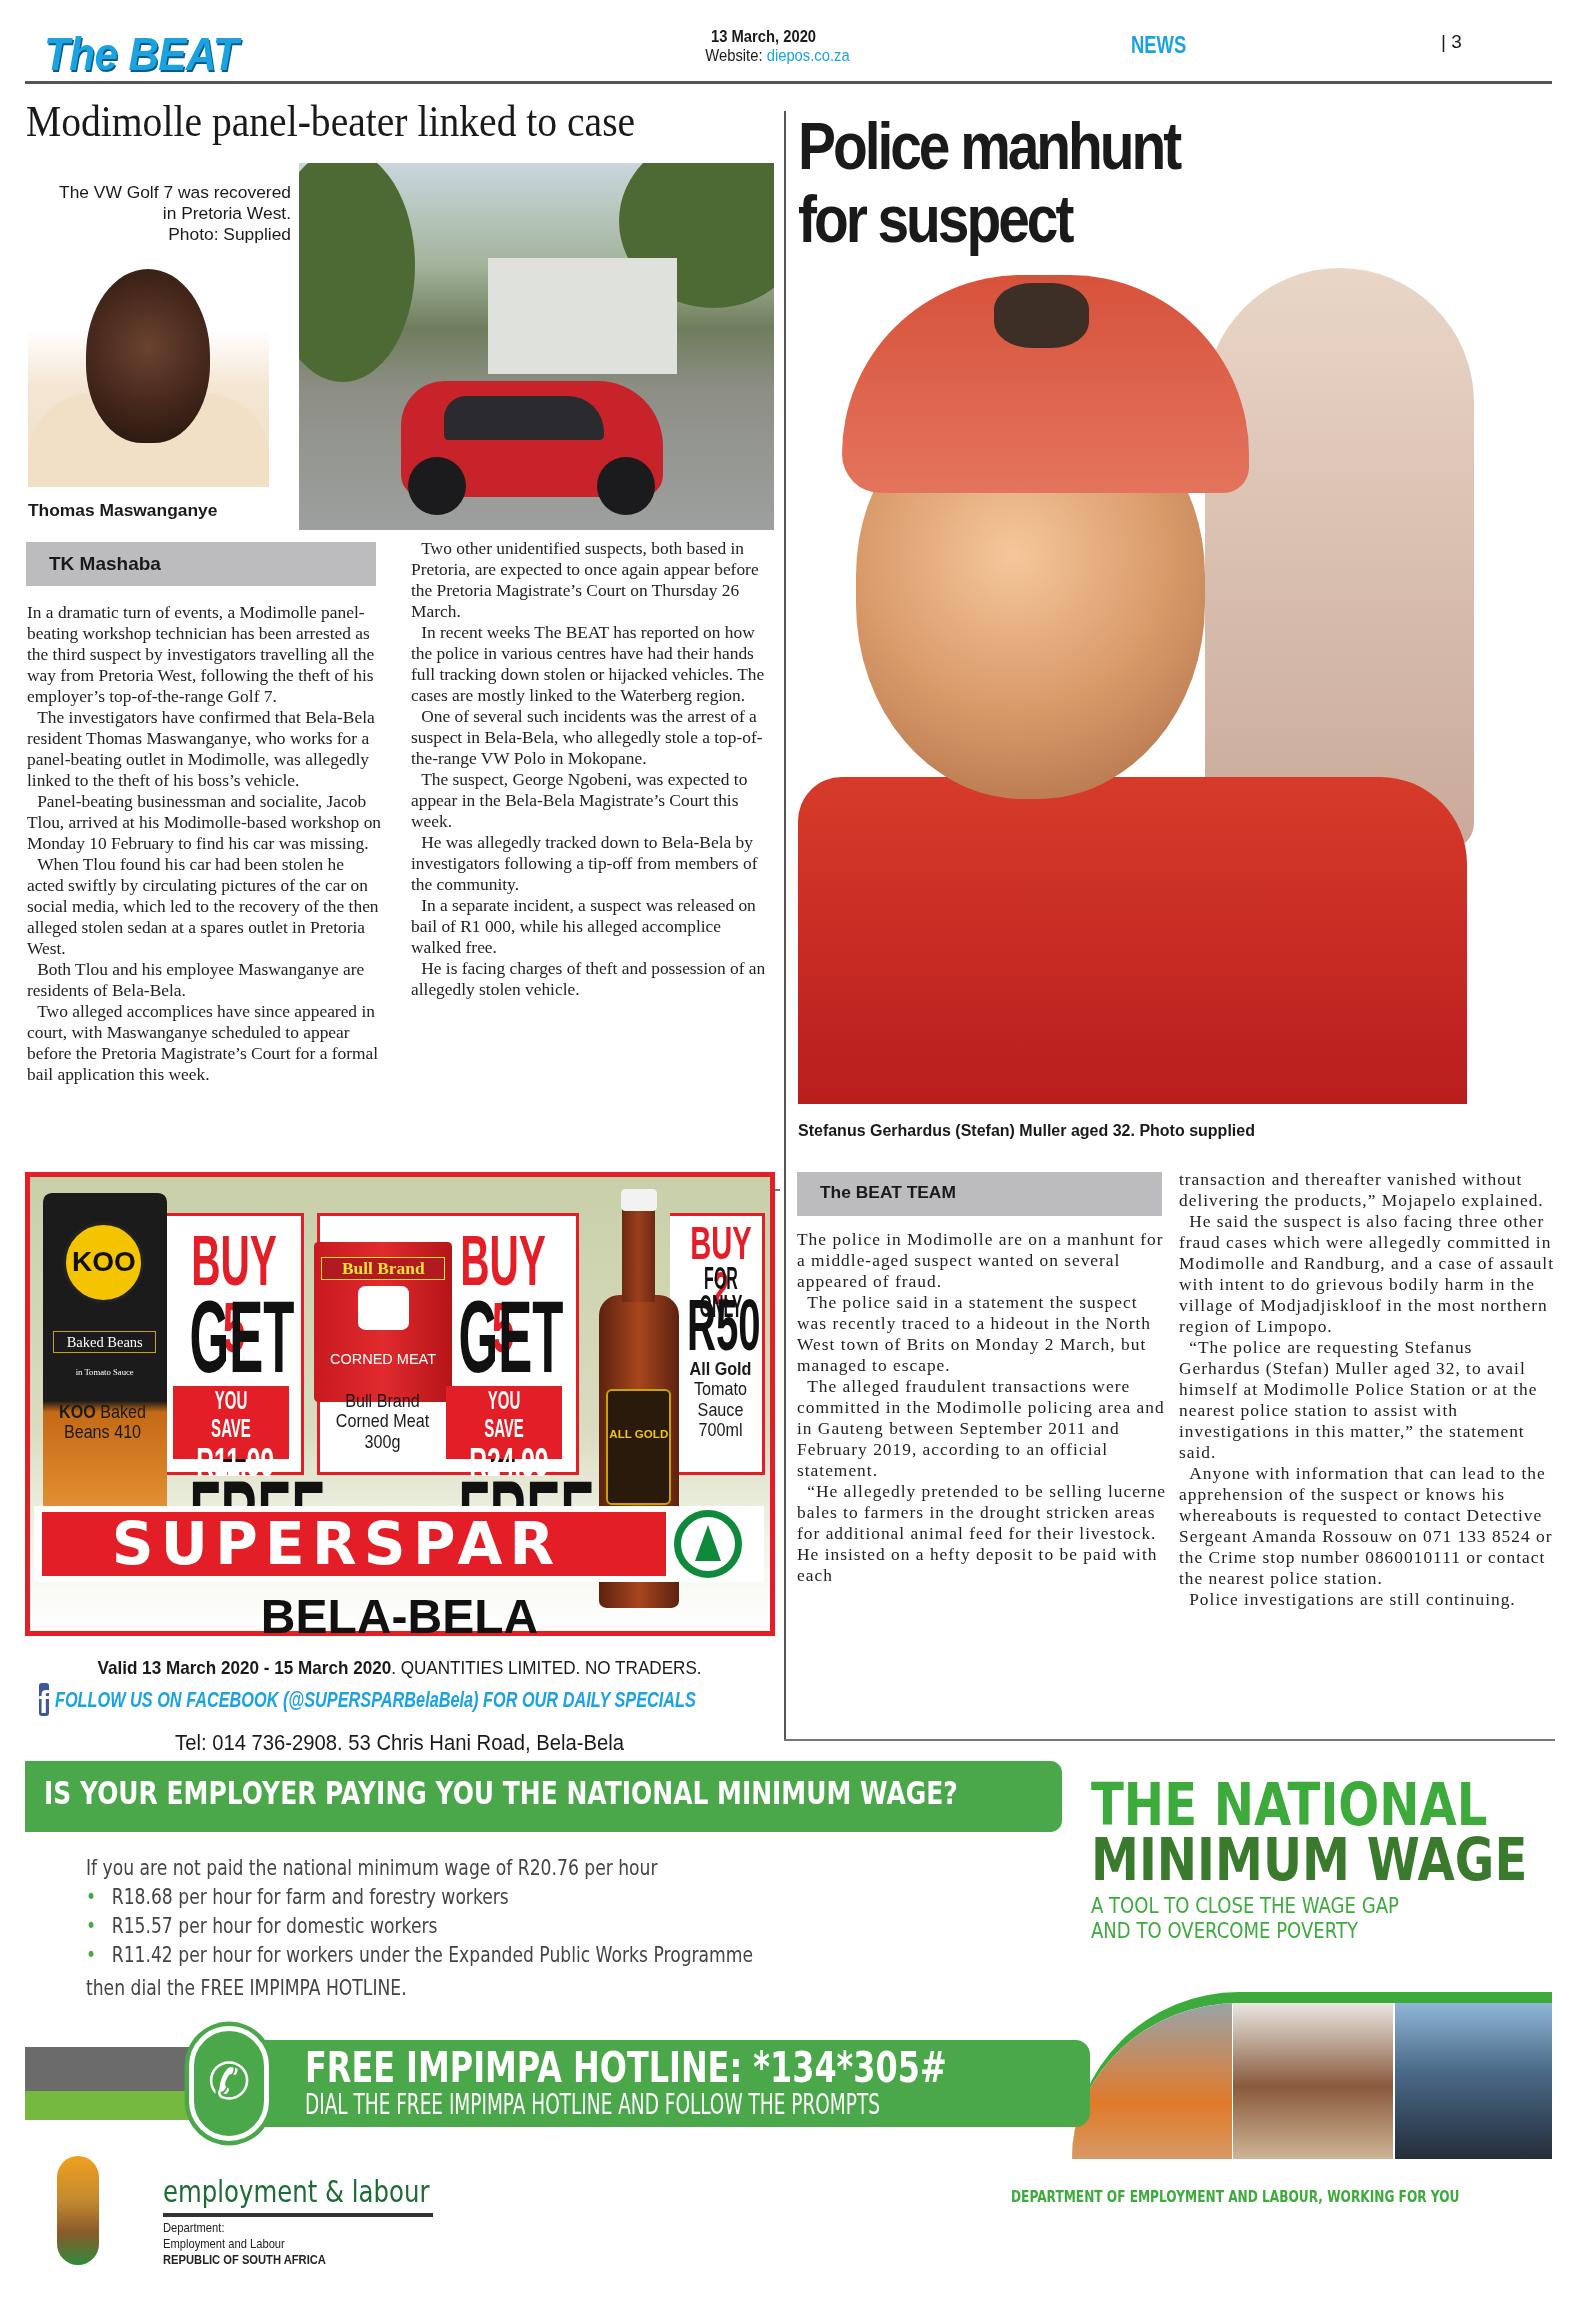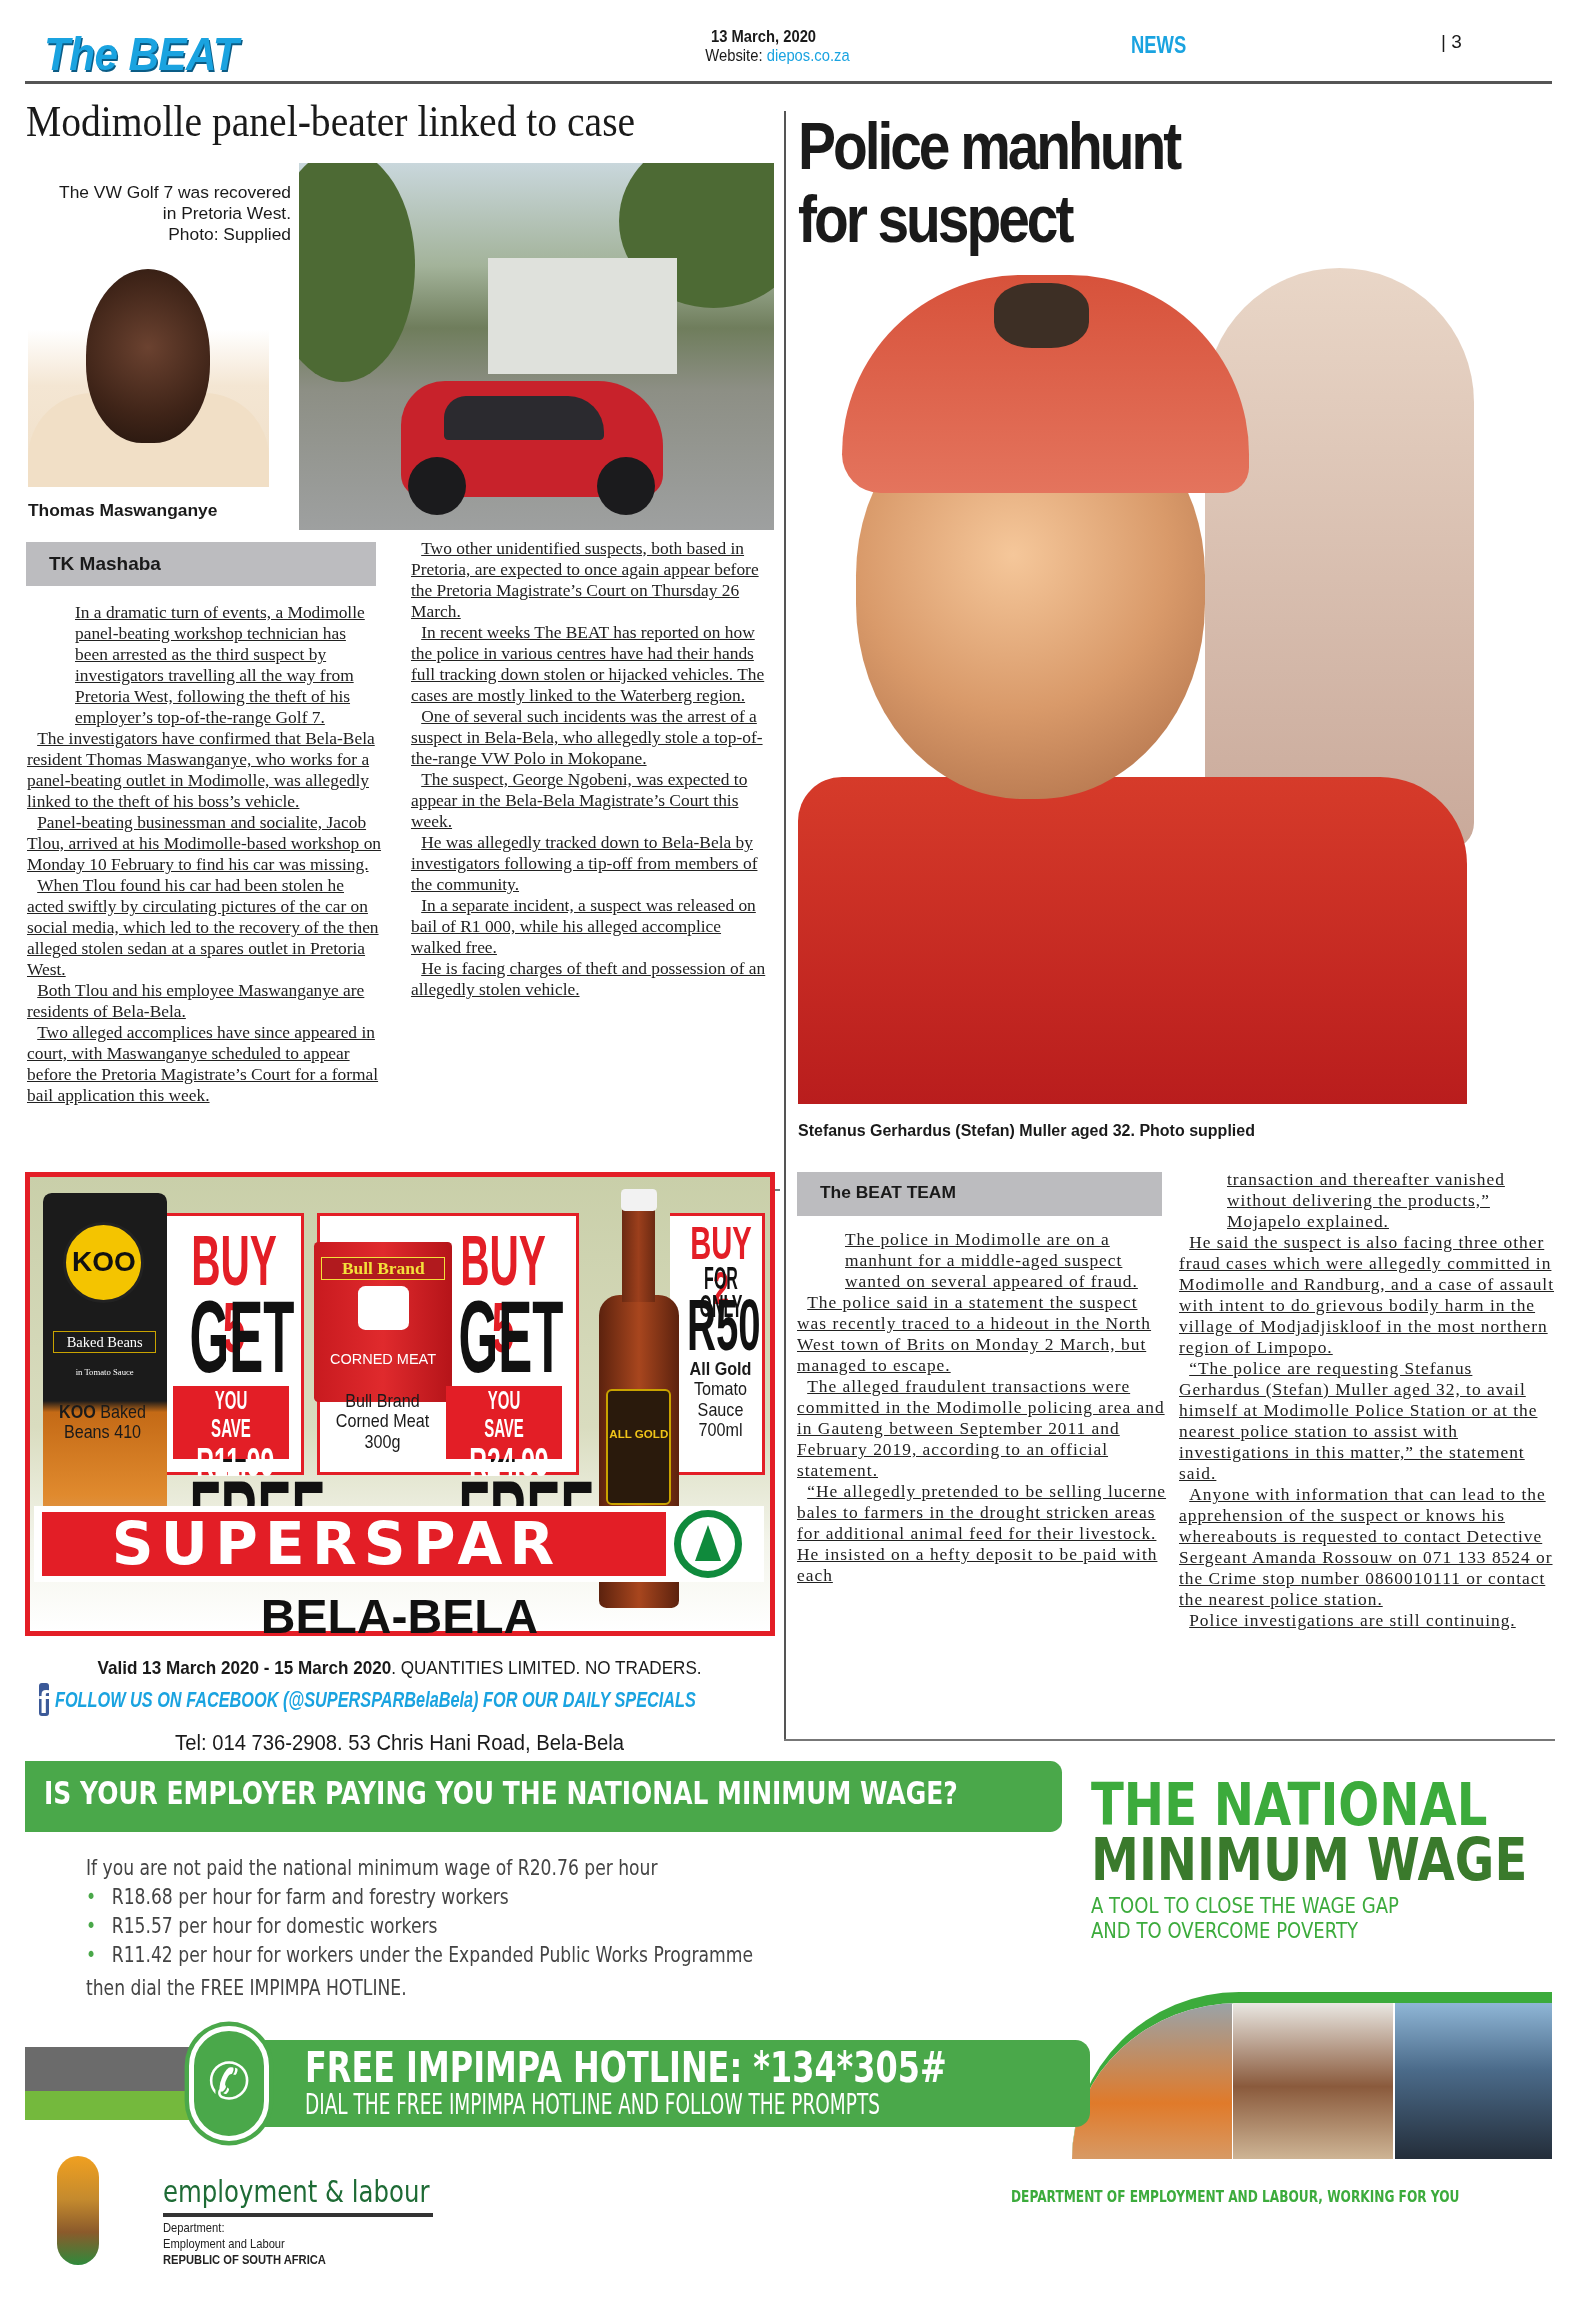--- a/index.html
+++ b/index.html
@@ -25,22 +25,22 @@
   .cap-thomas { left: 28px; top: 500px; font-family: "Liberation Sans", sans-serif; font-weight: 700; font-size: 17.4px; }
   .photo-car { left: 299px; top: 163px; width: 475px; height: 367px; overflow: hidden; background: linear-gradient(180deg, #c9d7dc 0%, #a3b39a 28%, #6f7d5c 45%, #8d8f85 62%, #9ea0a0 100%); }
   .photo-car .tree { position:absolute; border-radius: 50%; background: #4d6a34; }
   .photo-car .house { position:absolute; left: 189px; top: 95px; width: 189px; height: 116px; background: #dfe1dc; }
   .photo-car .car { position:absolute; left: 102px; top: 218px; width: 262px; height: 116px; background: #c8222b; border-radius: 44px 65px 22px 22px; }
   .photo-car .window { position:absolute; left: 145px; top: 233px; width: 160px; height: 44px; background: #2b2a2f; border-radius: 22px 36px 4.4px 4.4px; }
   .photo-car .wheel { position:absolute; width: 58px; height: 58px; border-radius: 50%; background: #1b1b1d; top: 294px; }
   .byline-bar { left: 26px; top: 542px; width: 350px; height: 44px; background: #bcbcbf; }
   .byline-text { left: 49px; top: 553px; font-family: "Liberation Sans", sans-serif; font-weight: 700; font-size: 19px; }
   .col { font-family: "Liberation Serif", serif; font-size: 17.4px; line-height: 21px; color: #222; }
-  .col p { text-indent: 10.2px; text-decoration: underline; }
-  .col p.first { text-indent: 0; margin-left: 48px; }
+  .col p { text-indent: 10.2px; }
+  .col p.first { text-indent: 0; }
   .col1 { left: 27px; top: 602px; width: 355px; }
   .col2 { left: 411px; top: 538px; width: 364px; }
   .rule-left-bottom { left: 25px; top: 1189px; width: 755px; height: 1.5px; background: #777; }
   .vrule { left: 784px; top: 111px; width: 1.5px; height: 1072px; background: #555; }
 
   
   .h-right { left: 798px; top: 109px; font-family: "Liberation Sans", sans-serif; font-weight: 700; font-size: 67px; line-height: 73px; letter-spacing: -3.6px; transform: scaleX(0.85); transform-origin: left; }
   .photo-suspect { left: 798px; top: 268px; width: 698px; height: 836px; overflow: hidden; background: #fff; }
   .photo-suspect .arm { position:absolute; left: 407px; top: 0px; width: 269px; height: 582px; border-radius: 145px 145px 29px 29px; background: linear-gradient(180deg, #e9d6c7, #c9a99a); }
   .photo-suspect .shirt { position:absolute; left: 0; top: 509px; width: 669px; height: 327px; background: linear-gradient(180deg, #d63b2a, #b91d1d); border-radius: 44px 87px 0 0; }

